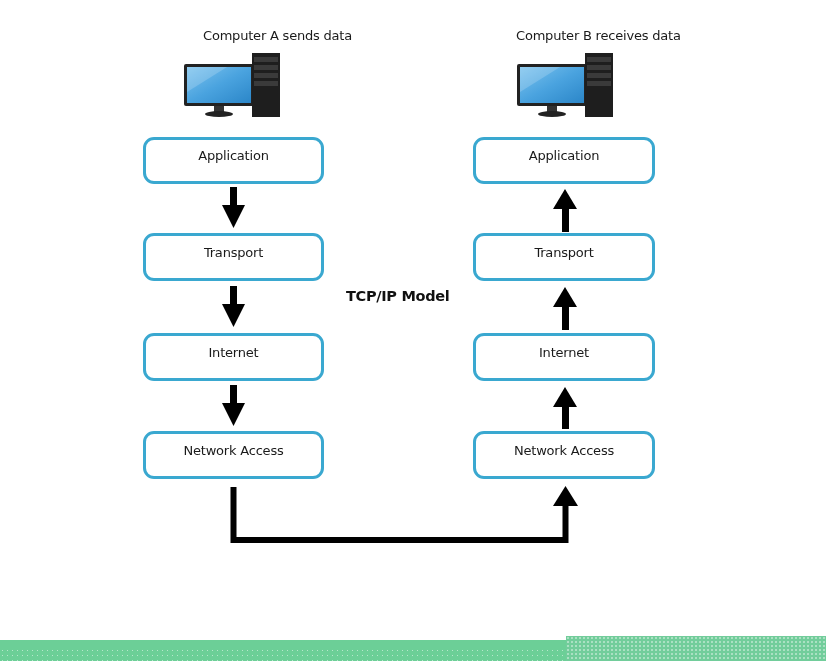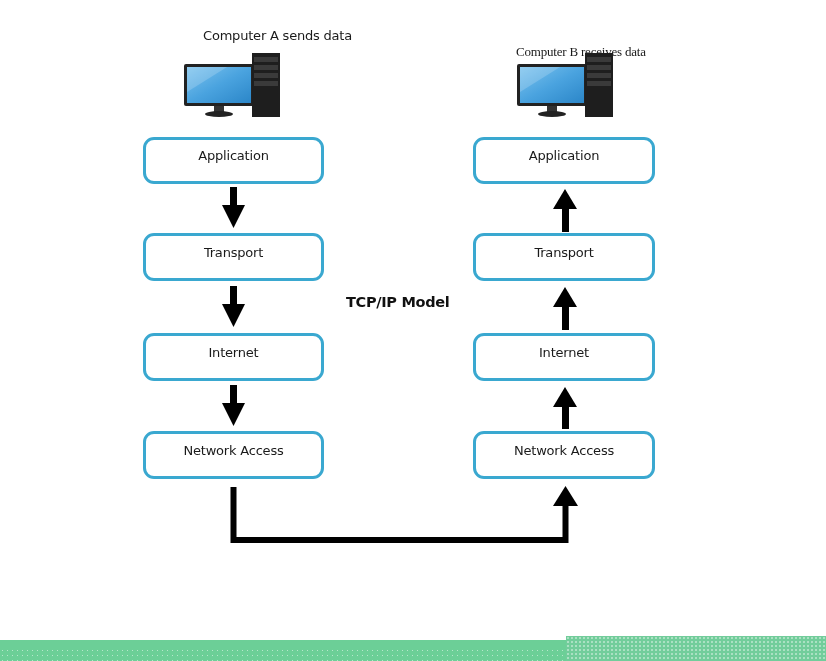--- a/index.html
+++ b/index.html
@@ -1,33 +1,33 @@
 <!DOCTYPE html>
 <html><head>
 <meta charset="utf-8">
 <style>
   html, body { margin:0; padding:0; background:#ffffff; }
   body { width:826px; height:661px; position:relative; overflow:hidden; font-family:"DejaVu Sans", sans-serif; }
   .title { position:absolute; font-size:13px; color:#1a1a1a; white-space:nowrap; letter-spacing:-0.2px;margin-left:36px; }
   .box { position:absolute; box-sizing:border-box; border:3px solid #3aa8d0; border-radius:11px; background:#fff;
          display:flex; align-items:center; justify-content:center; font-size:13px; color:#1a1a1a; letter-spacing:-0.2px; padding-bottom:10px; }
-  .model { position:absolute; left:346px; top:294px; font-size:14.5px; font-weight:bold; color:#111; letter-spacing:-0.3px; }
+  .model { position:absolute; left:346px; top:288px; font-size:14.5px; font-weight:bold; color:#111; letter-spacing:-0.3px; }
   svg.overlay { position:absolute; left:0; top:0; }
   .pc { position:absolute; width:100px; height:70px; }
   .bar { position:absolute; left:0; top:640px; width:826px; height:21px; background:#6ccf97; }
   .bar2 { position:absolute; left:566px; top:636px; width:260px; height:25px; background:#72cd9b;
           background-image: radial-gradient(circle, rgba(255,255,255,0.55) 0.6px, transparent 1px); background-size:4px 4px; }
   .bar-dots { position:absolute; left:0; top:648px; width:566px; height:13px;
           background-image: radial-gradient(circle, rgba(255,255,255,0.5) 0.6px, transparent 1px); background-size:5px 5px; }
 </style>
 </head>
 <body>
 
 <div class="title" style="left:167px; top:28px;">Computer A sends data</div>
-<div class="title" style="left:480px; top:44px;font-family:Liberation Serif, serif;">Computer B receives data</div>
+<div class="title" style="left:480px; top:28px;">Computer B receives data</div>
 
 <svg class="pc" style="left:182px; top:52px;" viewBox="0 0 100 70">
   <defs>
     <linearGradient id="scr" x1="0" y1="0" x2="1" y2="1">
       <stop offset="0" stop-color="#7cc3ee"></stop>
         <stop offset="0.5" stop-color="#4aa3df"></stop>
         <stop offset="1" stop-color="#2b86c8"></stop>
     </linearGradient>
   </defs>
   <rect x="2" y="12" width="70" height="42" rx="2" fill="#222"></rect>

